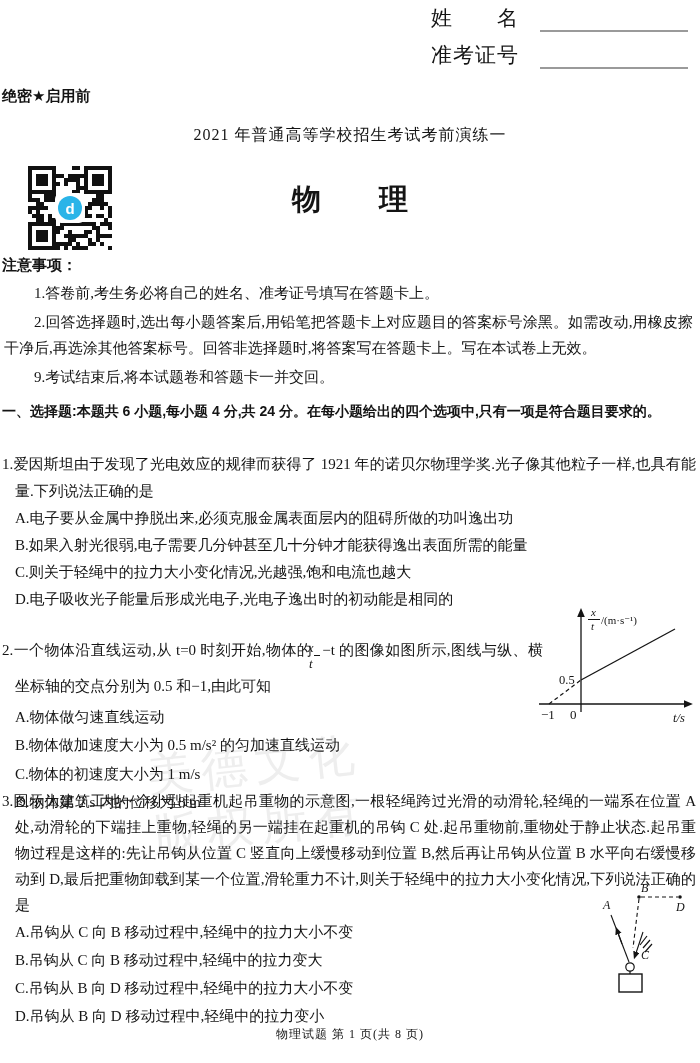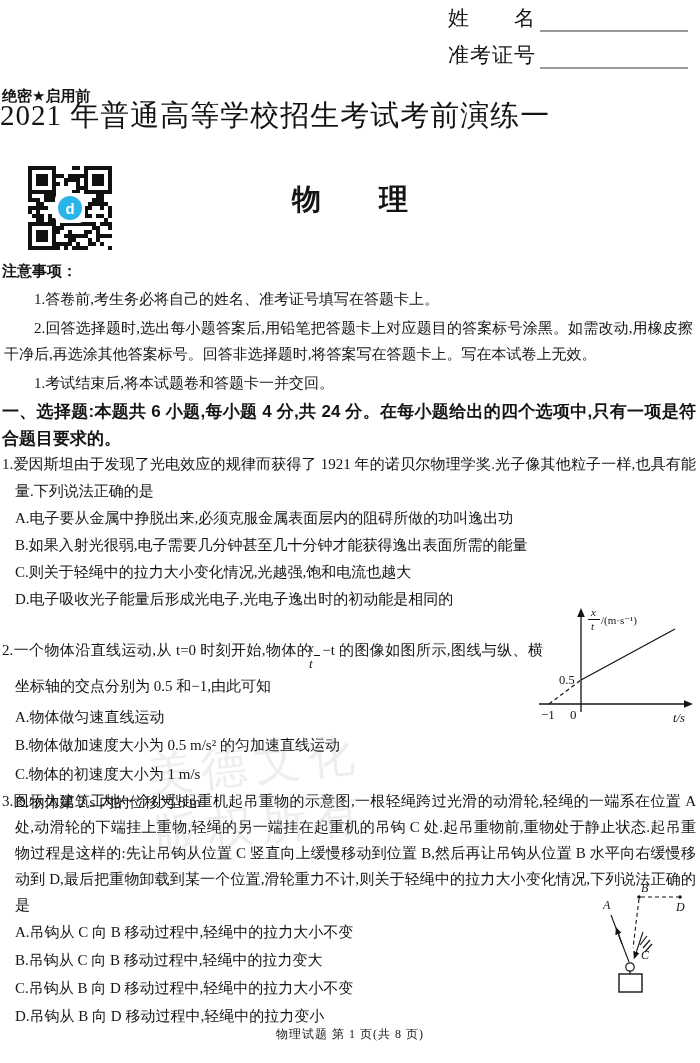--- a/index.html
+++ b/index.html
@@ -1,46 +1,46 @@
 <!DOCTYPE html>
 <html><head>
 <meta charset="utf-8">
 <style>
   html,body{margin:0;padding:0;background:#fff;}
   .page{position:relative;width:700px;height:1063px;background:#fff;color:#141414;
         font-family:"Liberation Serif","DejaVu Serif",serif;font-size:15px;overflow:hidden;}
   .hei{font-family:"Liberation Sans","DejaVu Sans",sans-serif;font-weight:bold;}
 
   
-  .field-row{position:absolute;right:12px;display:flex;align-items:flex-end;}
+  .field-row{position:absolute;right:12px;display:flex;align-items:flex-end;gap:17px;}
   .field-row .flabel{font-size:21px;letter-spacing:1px;}
   .field-row .fline{width:148px;height:26px;border-bottom:2px solid #9a9a9a;margin-left:4px;}
   .row-name{top:4px;}
   .row-ticket{top:41px;}
 
   .secrecy{position:absolute;top:87px;left:2px;font-size:15px;text-align:right;}
-  .title{position:absolute;top:96px;left:0;width:100%;text-align:left;font-size:29px;letter-spacing:1px;}
+  .title{position:absolute;top:125px;left:0;width:100%;text-align:center;font-size:16px;letter-spacing:1px;}
   .subject{position:absolute;top:180px;left:0;width:100%;text-align:center;font-size:29px;font-weight:bold;}
 
   
   .qr{position:absolute;top:166px;left:28px;width:84px;height:84px;background:#fff;}
   .qr-grid{position:absolute;inset:0;display:grid;grid-template-columns:repeat(21,4px);grid-template-rows:repeat(21,4px);}
   .qr-grid div{width:4px;height:4px;}
   .qr-grid div.on{background:#111;}
   .qr-logo{position:absolute;top:27px;left:27px;width:30px;height:30px;background:#fff;border-radius:6px;
            display:flex;align-items:center;justify-content:center;}
   .qr-logo .dot{width:24px;height:24px;border-radius:50%;background:#2ab4e8;color:#fff;
                 display:flex;align-items:center;justify-content:center;
                 font-family:"Liberation Sans",sans-serif;font-weight:bold;font-size:15px;}
 
-  .notice{position:absolute;top:258px;left:2px;right:5px;}
+  .notice{position:absolute;top:252px;left:2px;right:5px;}
   .notice h3{margin:0;font-size:15px;line-height:26px;}
   .notice p{margin:2px;text-indent:2em;line-height:26.5px;text-align:justify;}
 
-  .section{position:absolute;top:398px;left:2px;right:4px;font-size:17px;line-height:27px;text-align:justify;}
+  .section{position:absolute;top:398px;left:2px;right:4px;font-size:14px;line-height:27px;text-align:justify;}
 
   .q{position:absolute;left:2px;right:4px;}
   .q p{margin:0;}
   .stem{padding-left:13px;text-indent:-13px;text-align:justify;line-height:27px;}
   .opt{padding-left:13px;line-height:27px;}
   .q1{top:451px;}
   .q2{top:634px;}
   .q2 .stem{width:528px;line-height:33px;}
   .q2 .opt{line-height:28.5px;}
   .q3{top:788px;}
@@ -528,21 +528,21 @@
         <span class="dot">d</span>
       </div>
   </div>
 
   <div class="subject">物　　理</div>
 
   <div class="notice">
     <h3 class="hei">注意事项：</h3>
     <p>1.答卷前,考生务必将自己的姓名、准考证号填写在答题卡上。</p>
     <p>2.回答选择题时,选出每小题答案后,用铅笔把答题卡上对应题目的答案标号涂黑。如需改动,用橡皮擦干净后,再选涂其他答案标号。回答非选择题时,将答案写在答题卡上。写在本试卷上无效。</p>
-    <p>1.考试结束后,将本试题卷和答题卡一并交回。</p>
+    <p>9.考试结束后,将本试题卷和答题卡一并交回。</p>
   </div>
 
   <div class="section hei">一、选择题:本题共 6 小题,每小题 4 分,共 24 分。在每小题给出的四个选项中,只有一项是符合题目要求的。</div>
 
   <div class="q q1">
     <p class="stem"><span>1.</span><span>爱因斯坦由于发现了光电效应的规律而获得了 1921 年的诺贝尔物理学奖.光子像其他粒子一样,也具有能量.下列说法正确的是</span></p>
     <p class="opt">A.电子要从金属中挣脱出来,必须克服金属表面层内的阻碍所做的功叫逸出功</p>
     <p class="opt">B.如果入射光很弱,电子需要几分钟甚至几十分钟才能获得逸出表面所需的能量</p>
     <p class="opt">C.则关于轻绳中的拉力大小变化情况,光越强,饱和电流也越大</p>
     <p class="opt">D.电子吸收光子能量后形成光电子,光电子逸出时的初动能是相同的</p>

